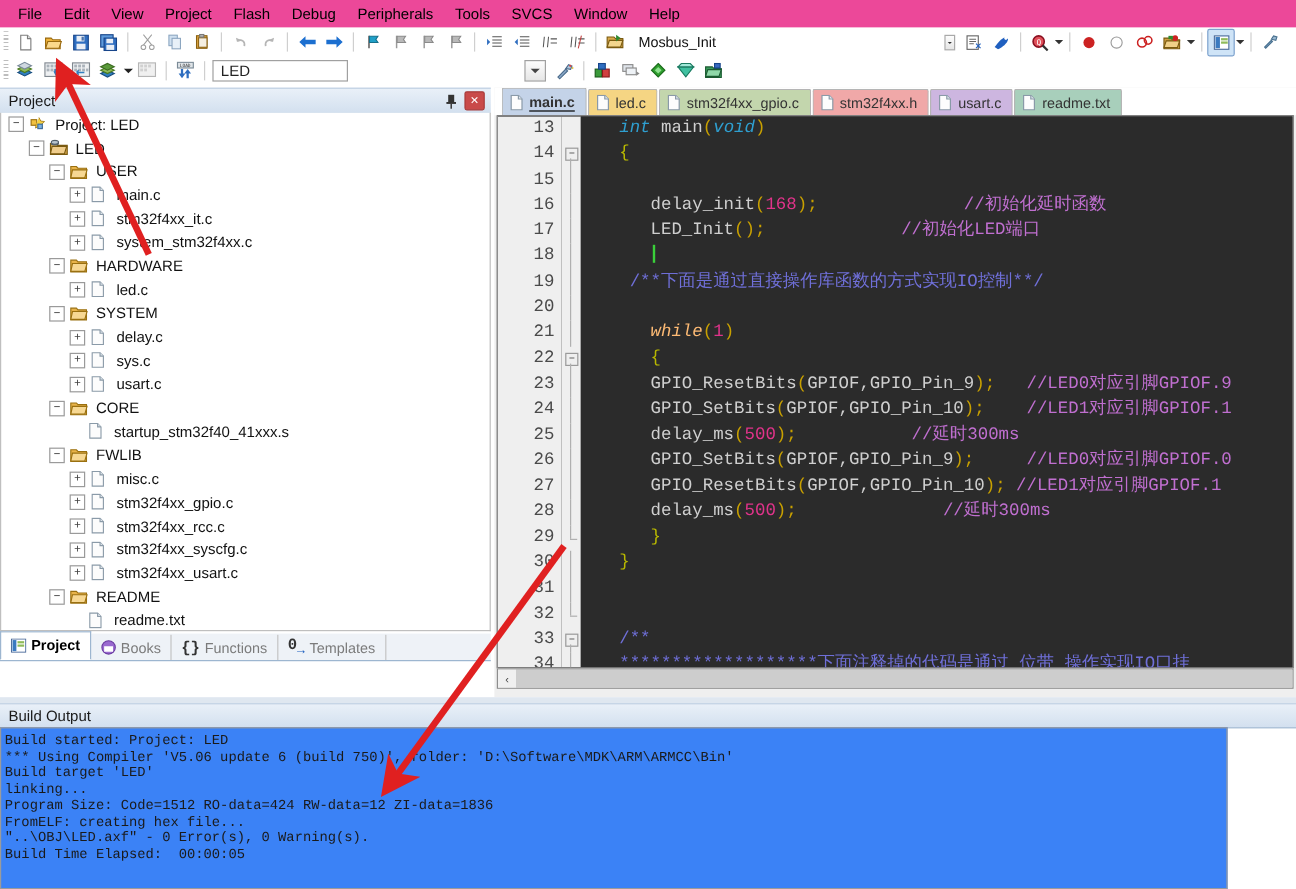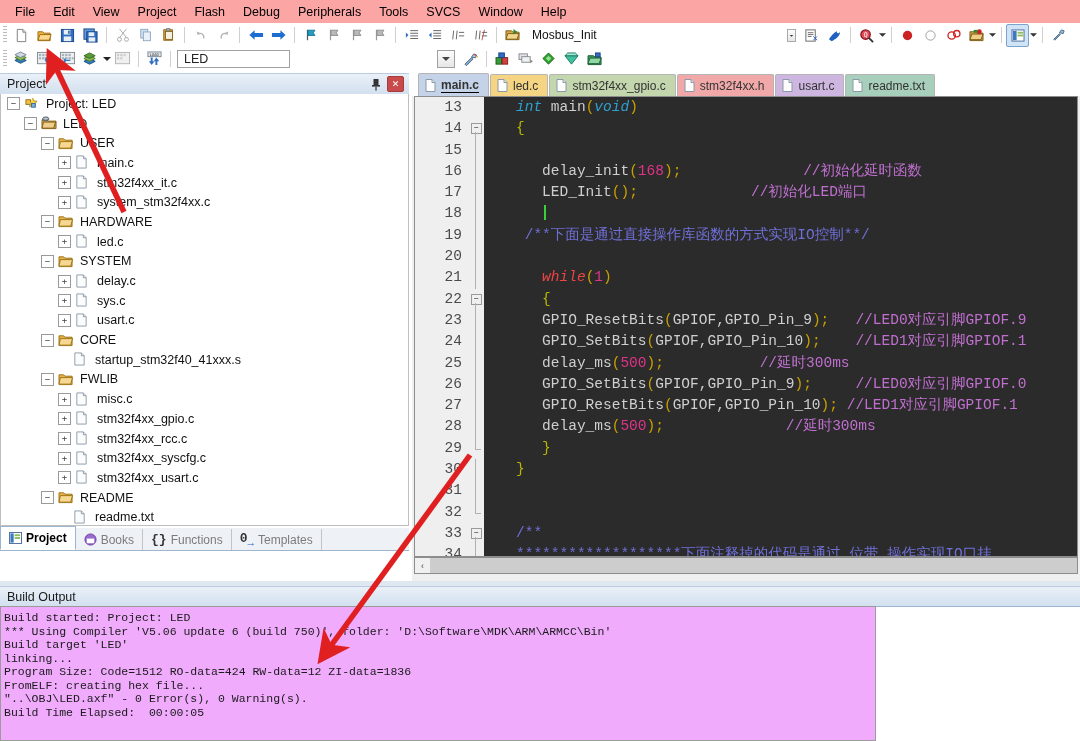--- a/index.html
+++ b/index.html
@@ -6,21 +6,21 @@
   body{
     width:1080px;height:741px;overflow:hidden;
     font-family:"Liberation Sans", sans-serif;
     font-size:12px;color:#000;background:#ffffff;
     -webkit-font-smoothing:antialiased;
   }
   #app{position:relative;width:1080px;height:741px;}
 
   
   .menubar{
-    height:23px;background:#fca5a5;display:flex;align-items:center;
+    height:23px;background:#ec4899;display:flex;align-items:center;
     padding-left:6px;border-bottom:0px solid #ccc;
   }
   .menubar .mi{
     font-size:12.5px;color:#000;padding:3px 9px;cursor:default;white-space:nowrap;
   }
 
   
   .toolbar{
     height:24px;background:#ffffff;display:flex;align-items:center;
     padding-left:3px;
@@ -130,21 +130,21 @@
   }
   .fl{height:21.3px;position:relative;}
   .fbox{
     position:absolute;left:3px;top:5px;width:9px;height:9px;border:1px solid #9a9a9a;background:#efefef;
     font-size:8px;line-height:8px;text-align:center;color:#444;font-family:"DejaVu Sans Mono",monospace;
   }
   .fbar{position:absolute;left:7px;top:0;bottom:0;width:1px;background:#b0b0b0;}
   .fend{position:absolute;left:7px;top:50%;width:6px;height:1px;background:#b0b0b0;}
   
   .kw{color:#2f9fd0;font-style:italic;}
-  .kw2{color:#ef4444;font-style:italic;}
+  .kw2{color:#fdba74;font-style:italic;}
   .id{color:#cfcfcf;}
   .pn{color:#c8a000;}
   .num{color:#e0338a;}
   .cm{color:#c06fd0;}
   .cmb{color:#6f6fd8;}
   .brc{color:#b8b800;}
   .pl{color:#cfcfcf;}
   .hscroll{
     position:absolute;left:2px;top:484px;width:664px;height:17px;
     background:#f0f0f0;border:1px solid #8d8d8d;box-sizing:border-box;display:flex;align-items:center;
@@ -155,21 +155,21 @@
 
   
   .bosplit{position:absolute;left:0;top:581px;width:1080px;height:5px;background:#dfe7f0;}
   .bopanel{position:absolute;left:0;top:586px;width:1080px;height:155px;background:#fff;}
   .bo-title{
     height:19px;background:linear-gradient(#e9f0f8,#d3e0ef);
     border-top:1px solid #b8cbe0;border-bottom:1px solid #9db6d0;
     display:flex;align-items:center;padding-left:7px;font-size:12.5px;color:#1a1a1a;
   }
   .bo-body{
-    position:absolute;left:0;top:20px;width:876px;height:135px;background:#f0abfc;
+    position:absolute;left:0;top:20px;width:1023px;height:135px;background:#3b82f6;
     border:1px solid #9b9b9b;box-sizing:border-box;padding:4px 0 0 3px;overflow:hidden;
   }
   .bo-line{
     font-family:"Liberation Mono","DejaVu Sans Mono",monospace;
     font-size:11.5px;line-height:13.5px;color:#1a1a1a;white-space:pre;
   }
 
   
   .arrowlayer{position:absolute;left:0;top:0;width:1080px;height:741px;pointer-events:none;}
 </style>

